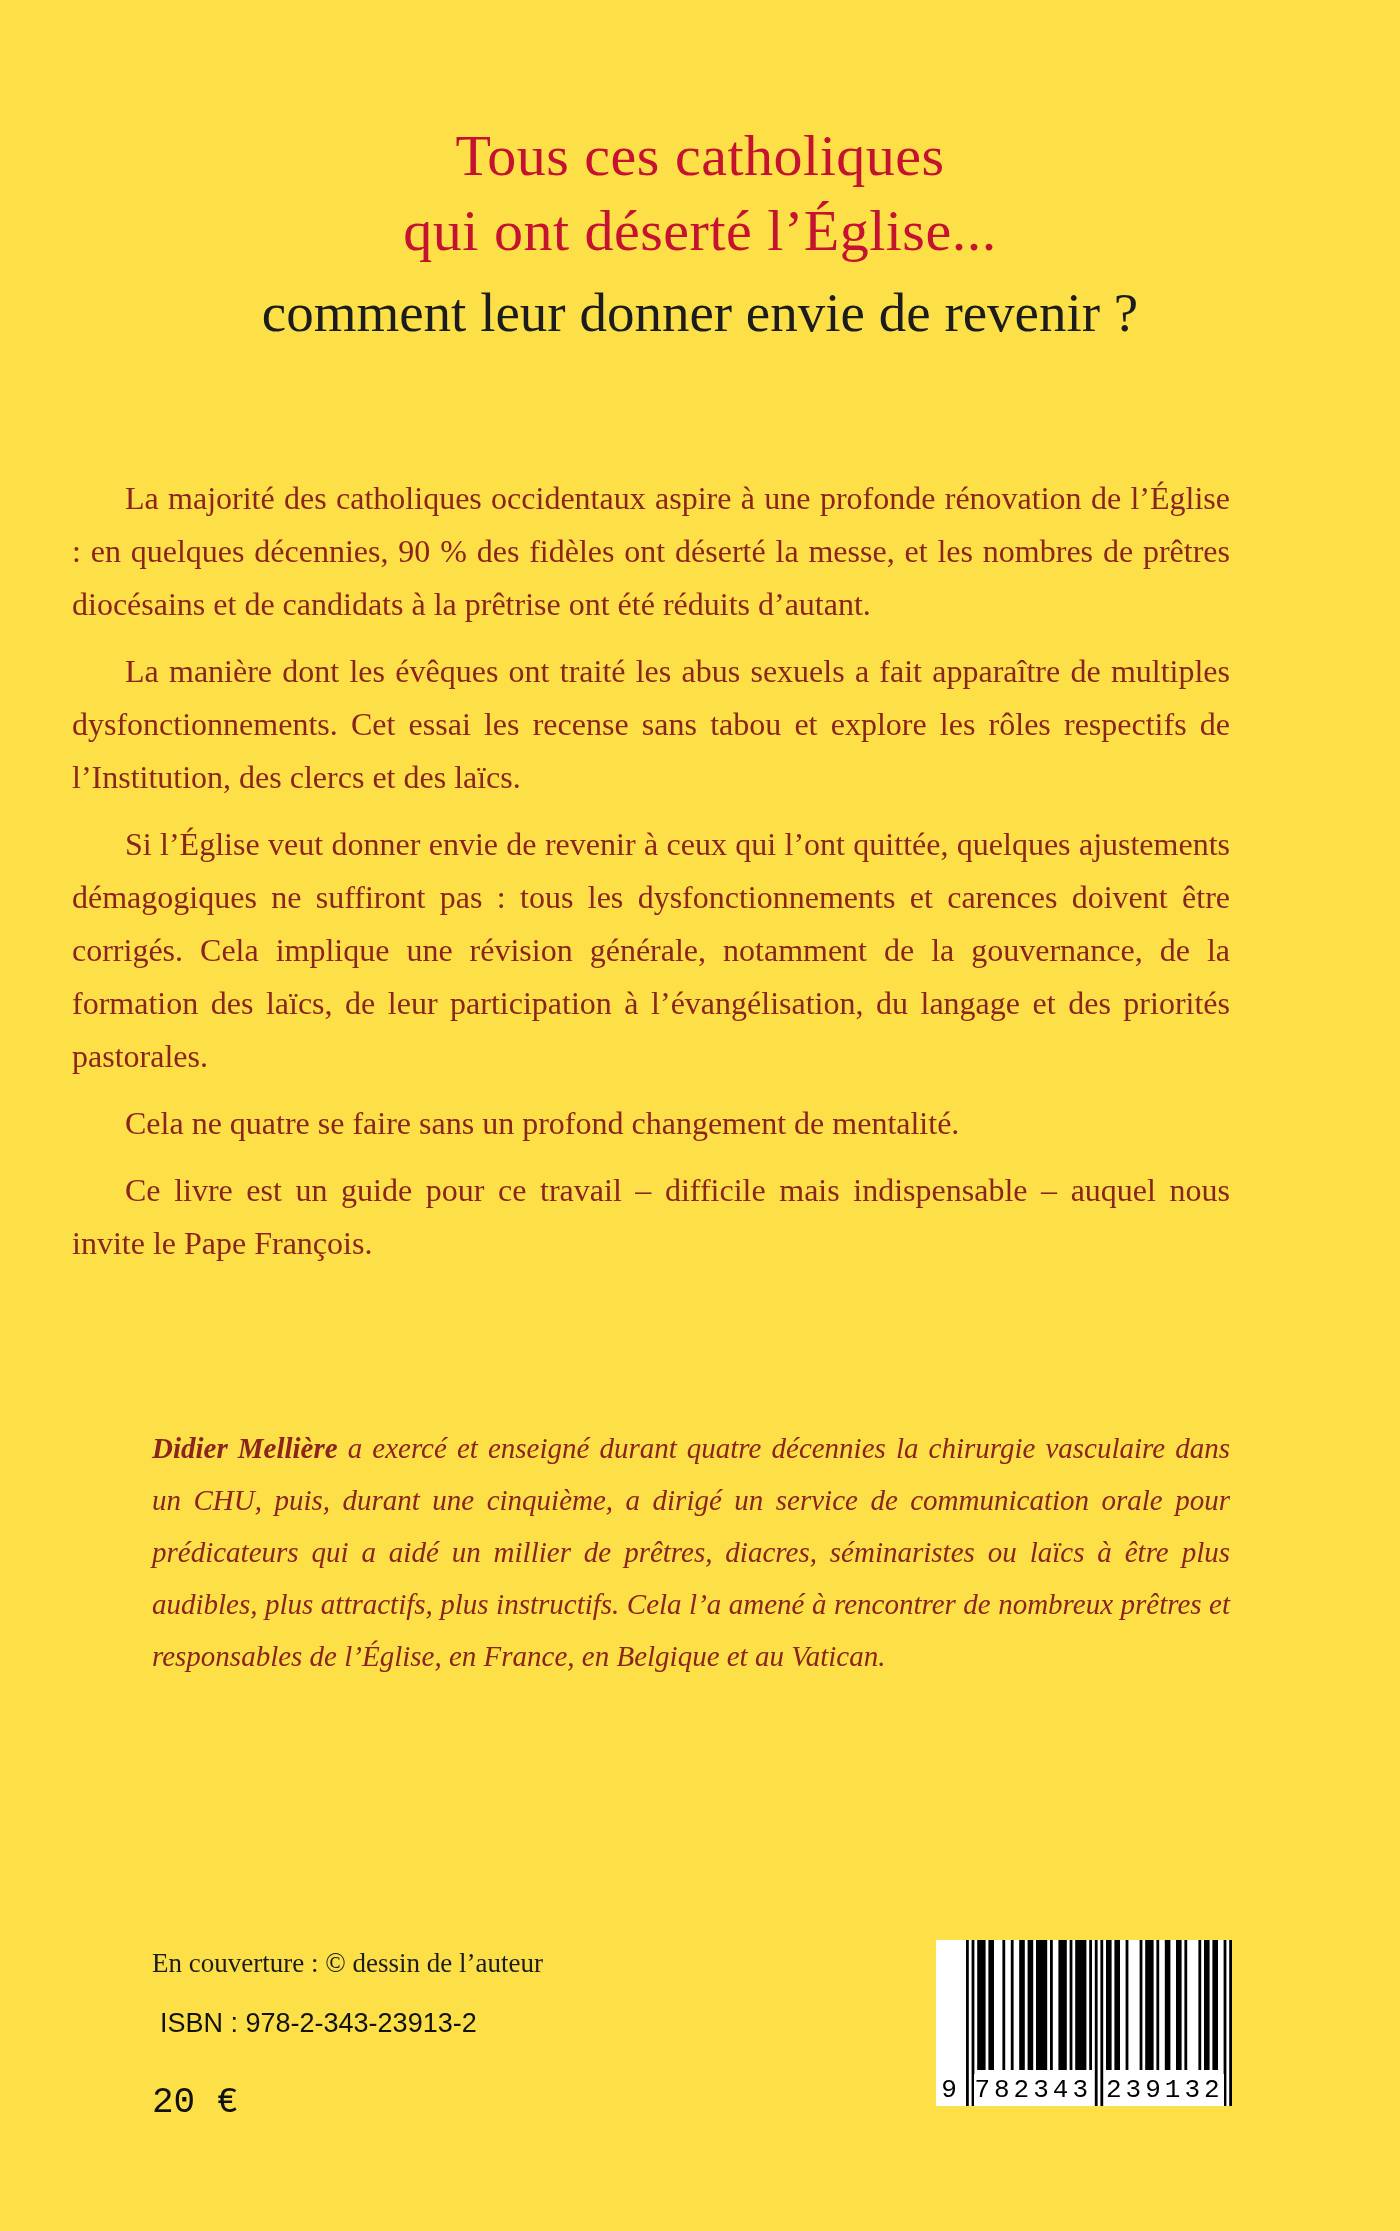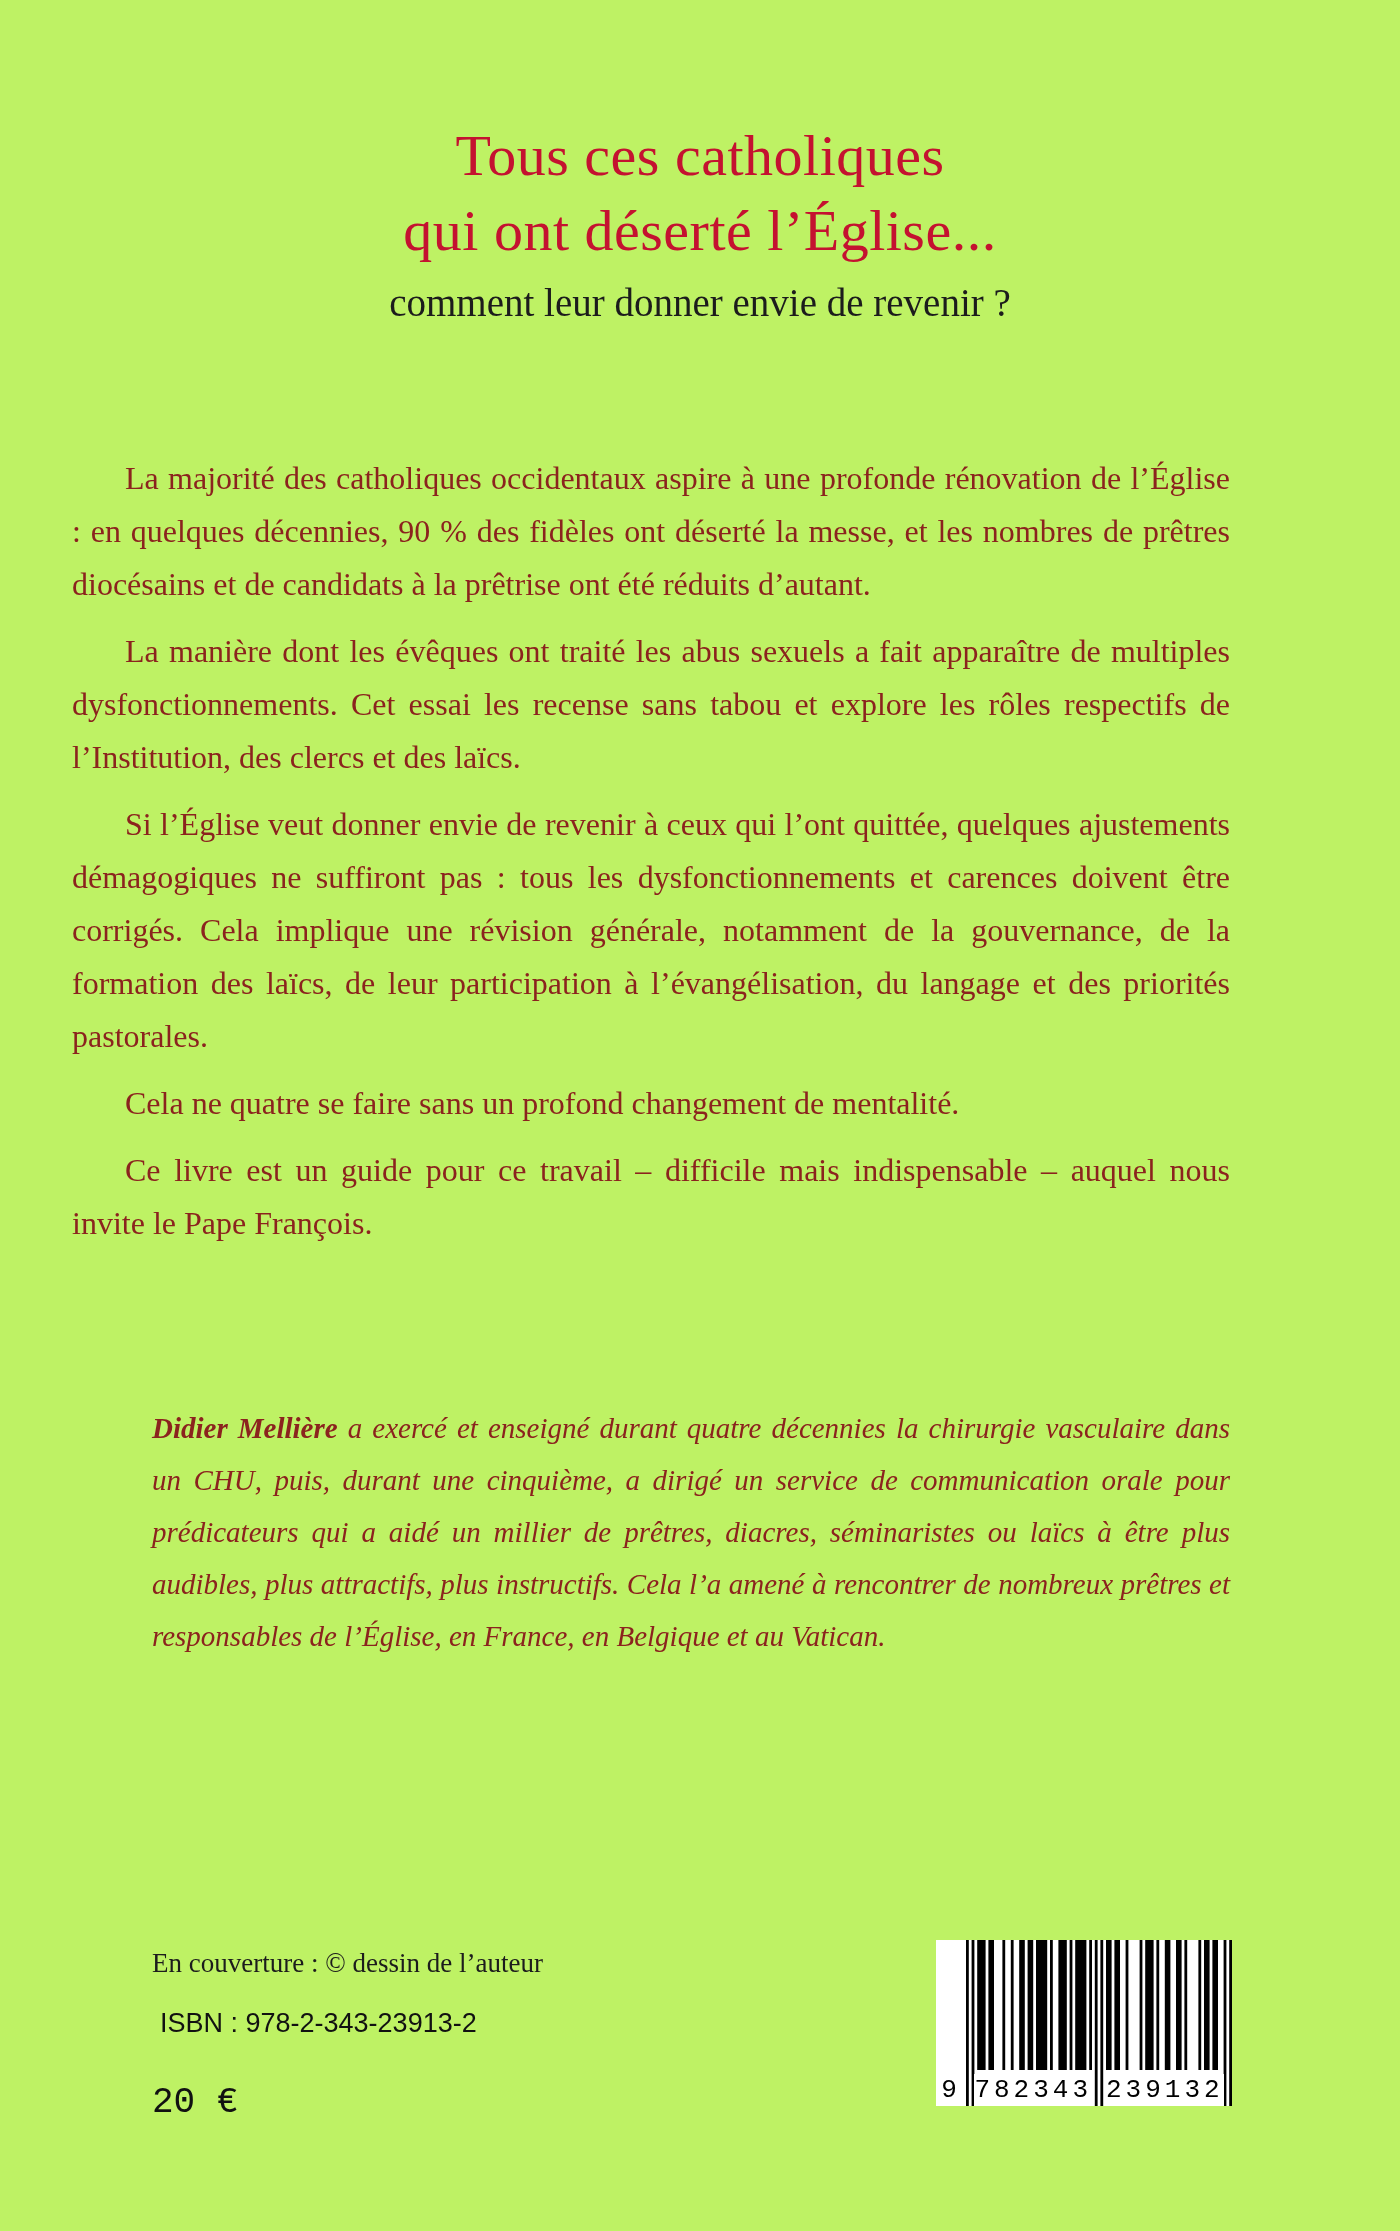--- a/index.html
+++ b/index.html
@@ -1,37 +1,37 @@
 <!DOCTYPE html>
 <html><head>
 <meta charset="utf-8">
 <style>
   html,body{margin:0;padding:0;background:#e8e8e8;}
   .page{
     position:relative;
     width:1400px;height:2231px;
     margin:0 auto;
-    background:#bef264;
+    background:#fde047;
     font-family:"Liberation Serif","DejaVu Serif",serif;
     overflow:hidden;
   }
   
   .title-block{
     padding-top:118px;
     text-align:center;
   }
   .title-line{
     font-size:58px;
     line-height:1.30;
     color:#c41230;
     letter-spacing:0.5px;
   }
   .subtitle-line{
     margin-top:10px;
-    font-size:39px;
+    font-size:55px;
     line-height:1.25;
     color:#1c1c1c;
   }
   
   .body-block{
     margin:124px 170px 0 72px;
   }
   .body-block p{
     margin:0 0 14px 0;
     font-size:32px;

